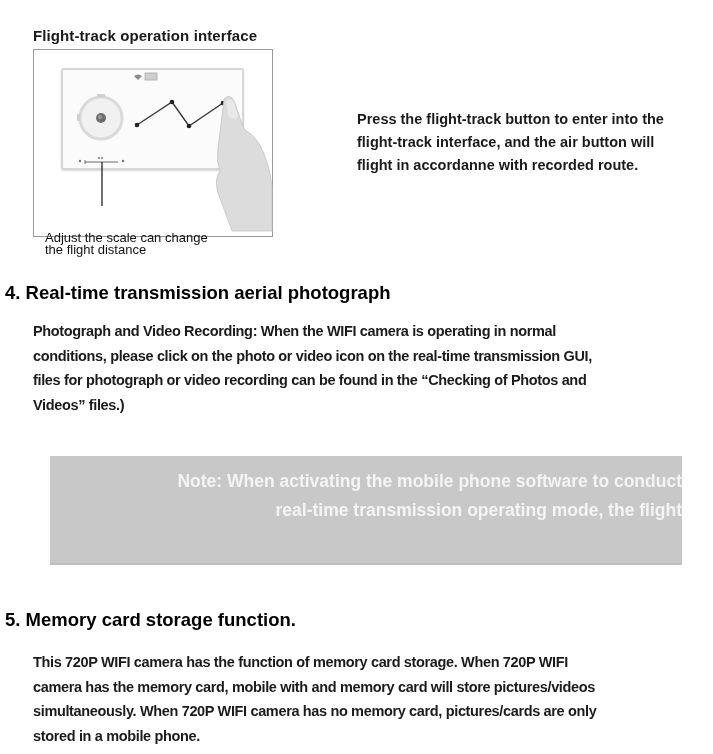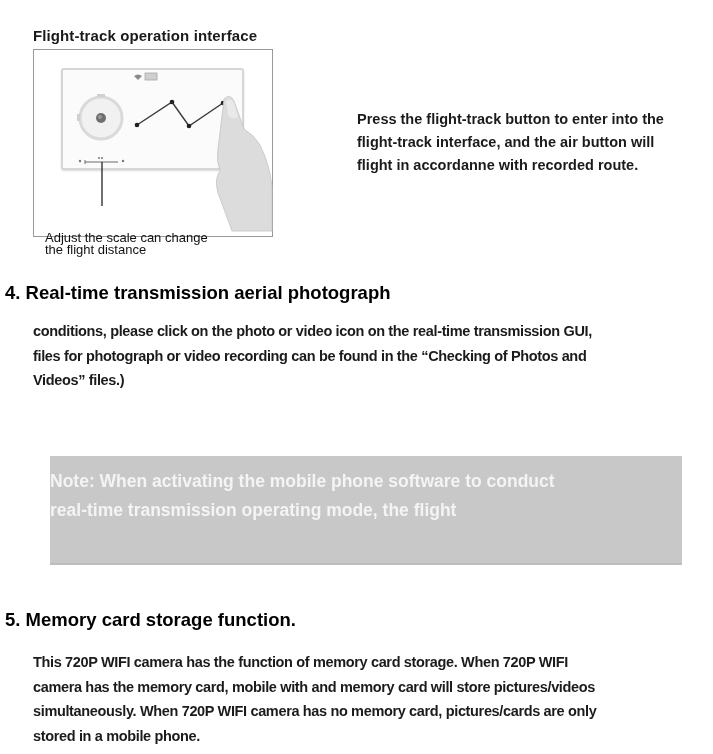--- a/index.html
+++ b/index.html
@@ -78,21 +78,21 @@
     .note-box {
       left: 50px; top: 456px;
       width: 632px; height: 109px;
       background: #c8c8c8;
       border-bottom: 2px solid #bdbdbd;
       box-sizing: border-box;
     }
     .note-text {
       left: 50px; top: 467px;
       width: 632px;
-      text-align: left;
+      text-align: right;
       font-size: 17.5px; font-weight: bold;
       line-height: 29px;
       color: #f4f4f4;
     }
     .note-text div { white-space: nowrap; }
   </style>
 </head>
 <body>
 
 <div class="abs fig-title">Flight-track operation interface</div>
@@ -150,20 +150,21 @@
 
 <div class="abs side-text">
   <div>Press the flight-track button to enter into the</div>
   <div>flight-track interface, and the air button will</div>
   <div>flight in accordanne with recorded route.</div>
 </div>
 
 <div class="abs section-heading h4">4. Real-time transmission aerial photograph</div>
 
 <div class="abs para p4">
+  <div>Photograph and Video Recording: When the WIFI camera is operating  in  normal</div>
   <div>conditions, please click on the photo or video icon on the real-time transmission GUI,</div>
   <div>files for  photograph or video recording can be found in the “Checking of  Photos and</div>
   <div>Videos” files.)</div>
 </div>
 
 <div class="abs note-box"></div>
 <div class="abs note-text">
   <div>Note: When activating the mobile phone software to conduct</div>
   <div>real-time transmission operating mode, the flight</div>
 </div>

